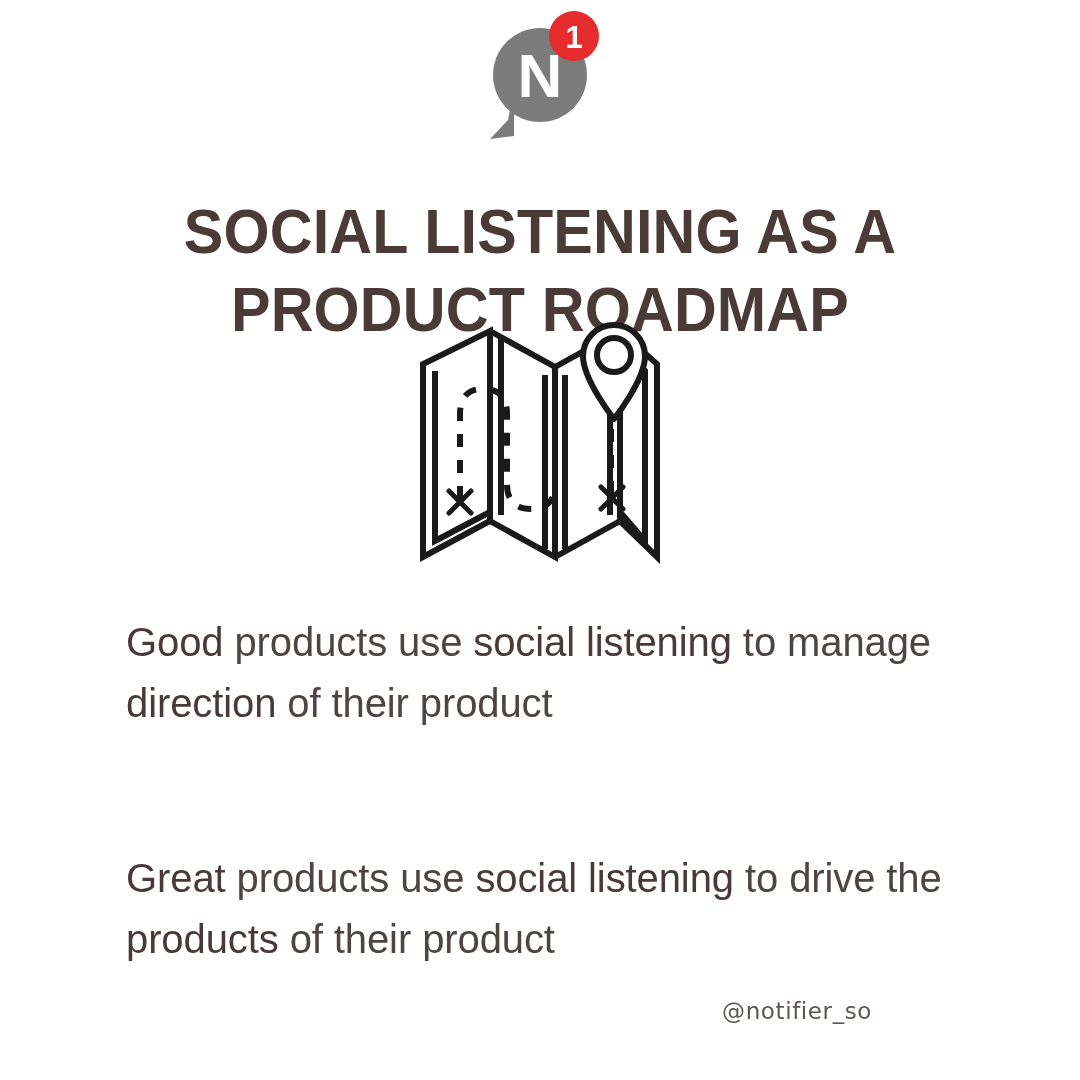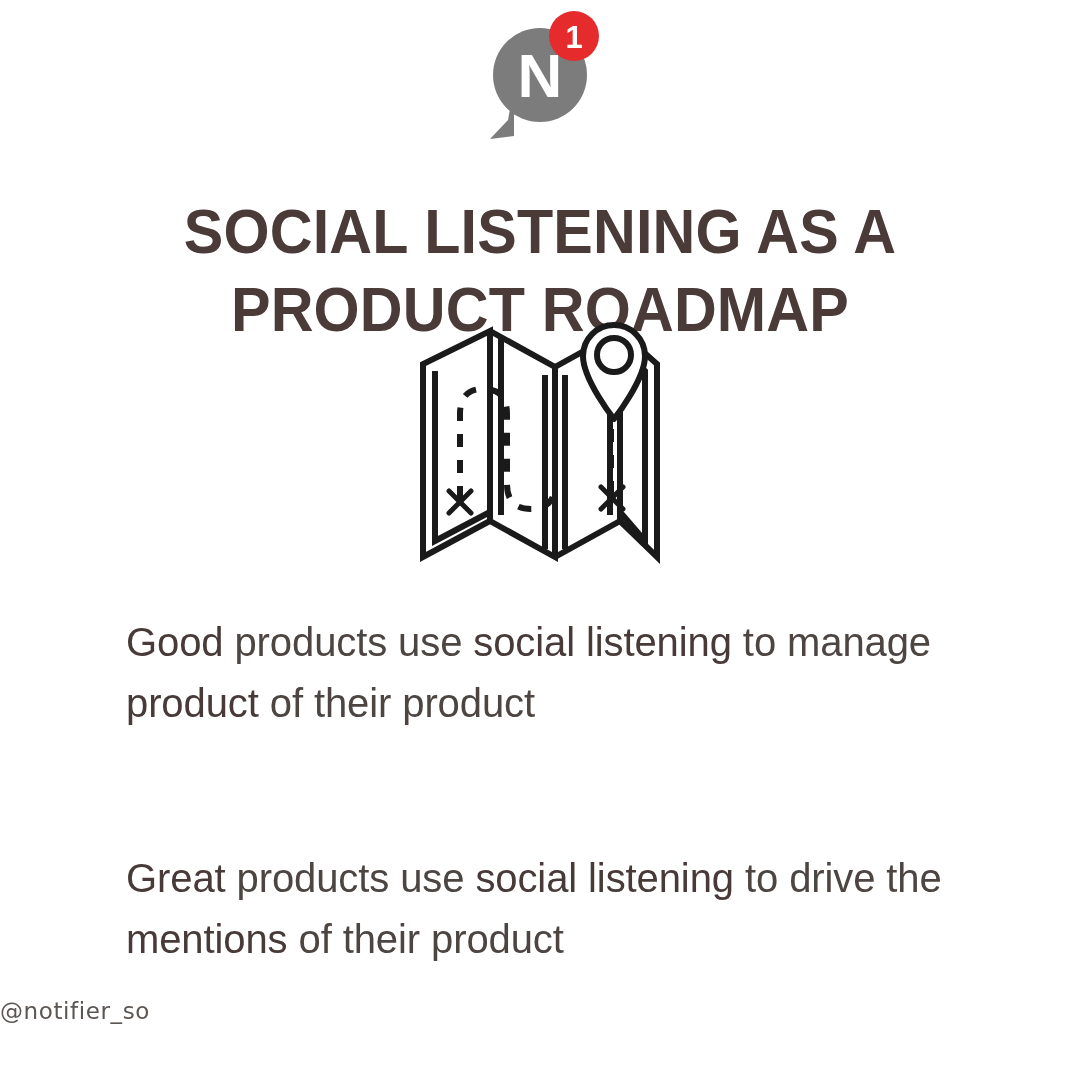--- a/index.html
+++ b/index.html
@@ -86,21 +86,21 @@
     font-weight: 400;
     color: #473a38;
   }
 
   
   .handle {
     position: absolute;
     top: 998px;
     left: 0;
     width: 872px;
-    text-align: left;
+    text-align: right;
     color: #5c5653;
     font-family: "DejaVu Sans", sans-serif;
     font-weight: 400;
     font-size: 23px;
     letter-spacing: 0.6px;
   }
 </style>
 </head>
 <body>
 
@@ -155,19 +155,19 @@
           <line x1="208" y1="178" x2="186" y2="200"></line>
         </g>
 
         <path d="M168 47 a31 31 0 0 1 62 0 c0 24 -31 63 -31 63 s-31 -39 -31 -63 Z" stroke-width="6" stroke-linejoin="round" fill="#ffffff"></path>
         <circle cx="199" cy="46" r="17" stroke-width="6" fill="#ffffff"></circle>
       </g>
     </svg>
   </div>
 
   <div class="body-copy">
-    <p class="para"><b>Good</b><span> products use </span><b>social listening</b><span> to manage </span><b>product</b><span> of their product</span></p>
-    <p class="para"><b>Great</b><span> products use </span><b>social listening</b><span> to drive the </span><b>mentions</b><span> of their product</span></p>
+    <p class="para"><b>Good</b><span> products use </span><b>social listening</b><span> to manage </span><b>direction</b><span> of their product</span></p>
+    <p class="para"><b>Great</b><span> products use </span><b>social listening</b><span> to drive the </span><b>products</b><span> of their product</span></p>
   </div>
 
   <div class="handle">@notifier_so</div>
 
 </div>
 
 </body></html>

